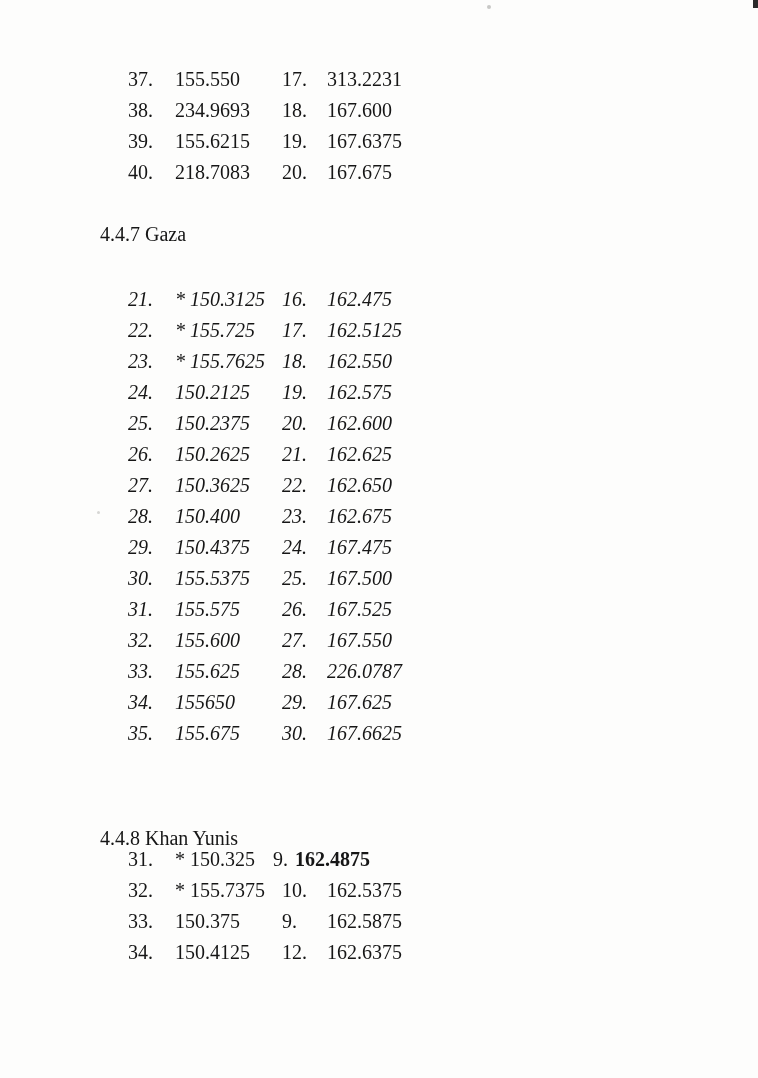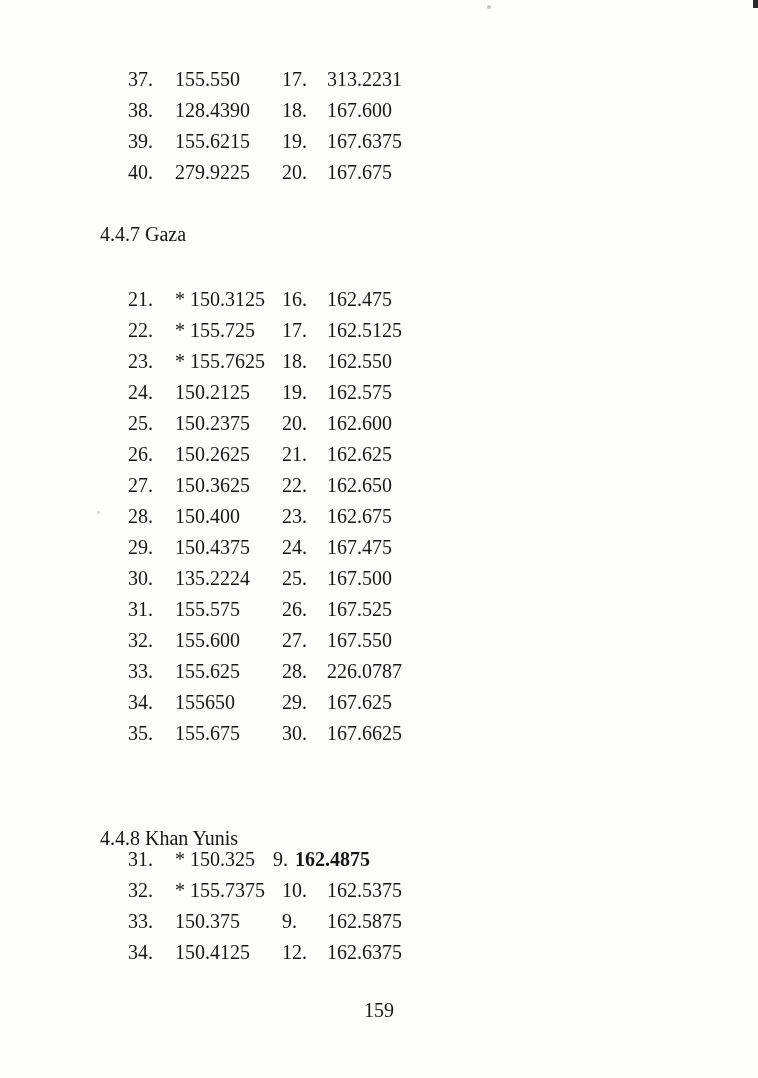--- a/index.html
+++ b/index.html
@@ -16,21 +16,21 @@
     color: #161616;
     font-size: 20px;
     overflow: hidden;
   }
   .rows {
     position: absolute;
     left: 0;
     width: 100%;
   }
   #sec0-rows { top: 69px; }
-  #sec1-rows { top: 289px; }
+  #sec1-rows { top: 289px; font-style: italic; }
   #sec2-rows { top: 849px; }
   .row {
     position: relative;
     height: 31px;
   }
   .row span {
     position: absolute;
     top: 0;
     line-height: 20px;
     white-space: pre;
@@ -80,33 +80,33 @@
 
   <div class="rows" id="sec0-rows">
     <div class="row">
       <span class="n1">37.</span>
       <span class="v1">155.550</span>
       <span class="n2">17.</span>
       <span class="v2">313.2231</span>
     </div>
     <div class="row">
       <span class="n1">38.</span>
-      <span class="v1">128.4390</span>
+      <span class="v1">234.9693</span>
       <span class="n2">18.</span>
       <span class="v2">167.600</span>
     </div>
     <div class="row">
       <span class="n1">39.</span>
       <span class="v1">155.6215</span>
       <span class="n2">19.</span>
       <span class="v2">167.6375</span>
     </div>
     <div class="row">
       <span class="n1">40.</span>
-      <span class="v1">279.9225</span>
+      <span class="v1">218.7083</span>
       <span class="n2">20.</span>
       <span class="v2">167.675</span>
     </div>
   </div>
 
   <h2 class="heading" id="sec1-heading">4.4.7 Gaza</h2>
   <div class="rows" id="sec1-rows">
     <div class="row">
       <span class="n1">21.</span>
       <span class="v1">* 150.3125</span>
@@ -156,21 +156,21 @@
       <span class="v2">162.675</span>
     </div>
     <div class="row">
       <span class="n1">29.</span>
       <span class="v1">150.4375</span>
       <span class="n2">24.</span>
       <span class="v2">167.475</span>
     </div>
     <div class="row">
       <span class="n1">30.</span>
-      <span class="v1">135.2224</span>
+      <span class="v1">155.5375</span>
       <span class="n2">25.</span>
       <span class="v2">167.500</span>
     </div>
     <div class="row">
       <span class="n1">31.</span>
       <span class="v1">155.575</span>
       <span class="n2">26.</span>
       <span class="v2">167.525</span>
     </div>
     <div class="row">
@@ -220,15 +220,14 @@
       <span class="v2">162.5875</span>
     </div>
     <div class="row">
       <span class="n1">34.</span>
       <span class="v1">150.4125</span>
       <span class="n2">12.</span>
       <span class="v2">162.6375</span>
     </div>
   </div>
 
-  <div class="page-number">159</div>
 
 </div>
 
 </body></html>

